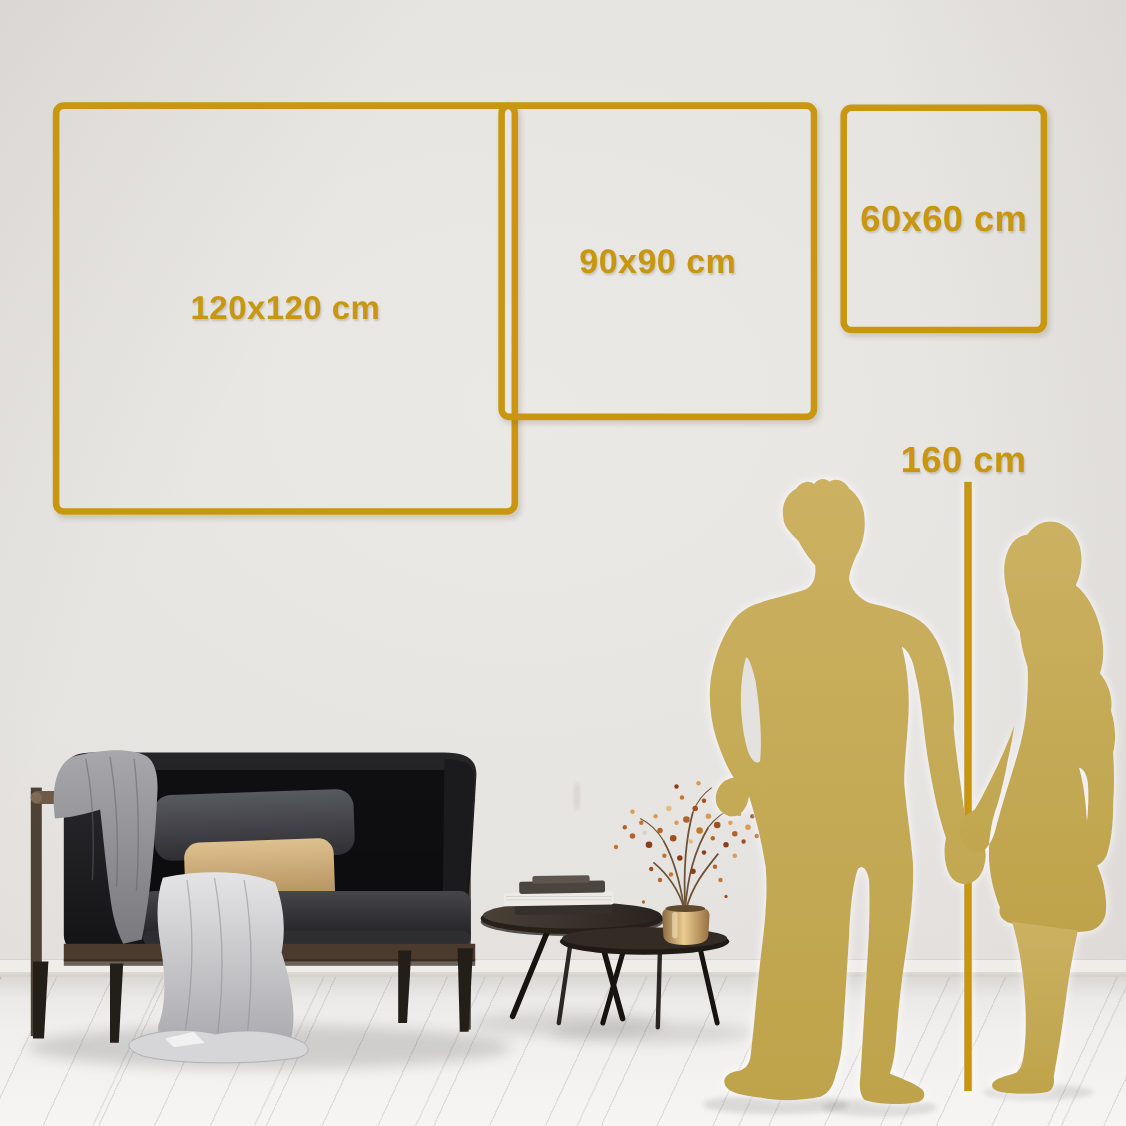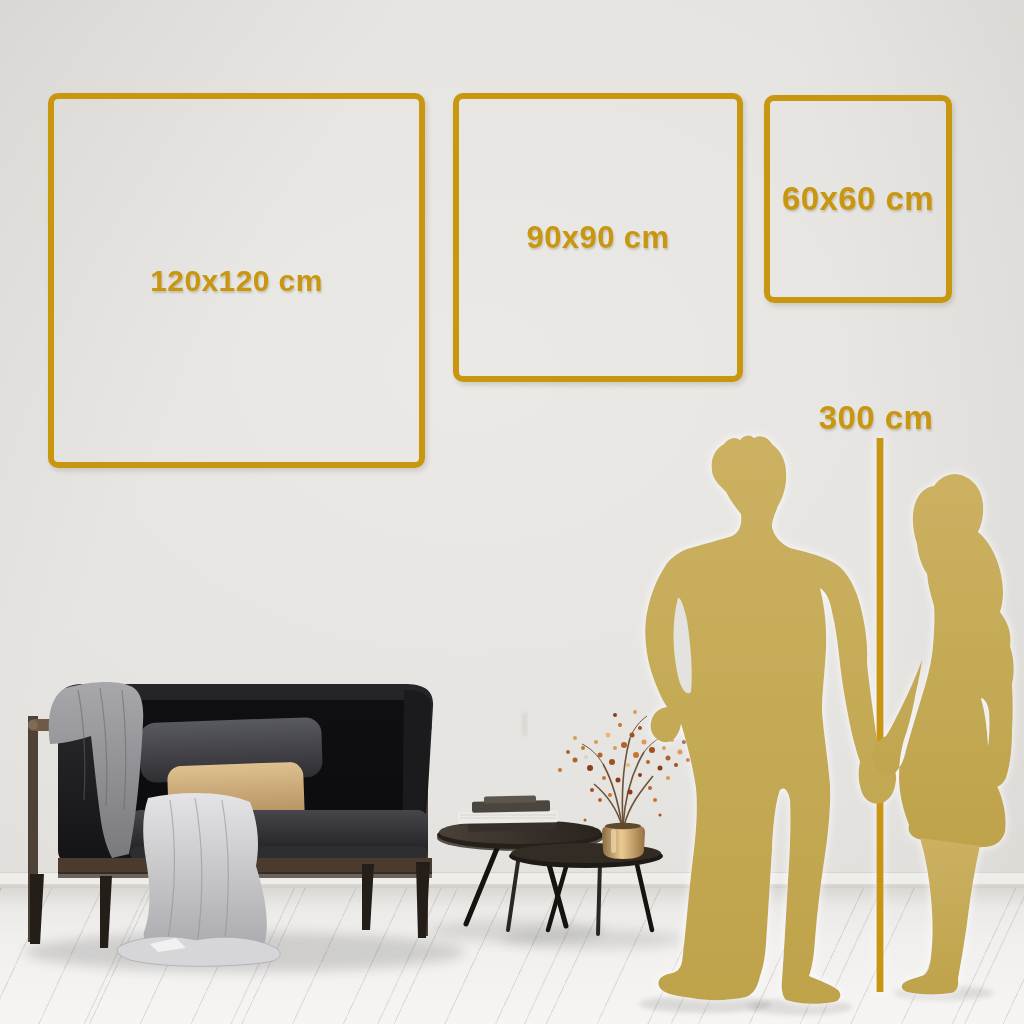--- a/index.html
+++ b/index.html
@@ -41,21 +41,21 @@
   .frame{
     position:absolute;box-sizing:border-box;
     border:6px solid var(--accent_gold);border-radius:10px;
     box-shadow:2px 3px 5px rgba(96,84,55,.20);
     display:flex;align-items:center;justify-content:center;
   }
   .frame-label{
     font-weight:800;color:var(--accent_gold);letter-spacing:.4px;
     text-shadow:1px 2px 2px rgba(96,84,55,.25);white-space:nowrap;
   }
-  .frame-120{left:48px;top:93px;width:377px;height:375px;}
+  .frame-120{left:48px;top:93px;width:423px;height:375px;}
   .frame-120 .frame-label{font-size:30px;}
   .frame-90{left:453px;top:93px;width:290px;height:289px;}
   .frame-90 .frame-label{font-size:31px;}
   .frame-60{left:764px;top:95px;width:188px;height:208px;}
   .frame-60 .frame-label{font-size:33px;}
   .height-label{
     position:absolute;left:876px;top:399px;transform:translateX(-50%);
     font-size:33px;font-weight:800;color:var(--accent_gold);letter-spacing:.4px;
     text-shadow:1px 2px 2px rgba(96,84,55,.25);white-space:nowrap;
   }
@@ -278,15 +278,15 @@
   <div class="frame frame-120">
     <span class="frame-label">120x120 cm</span>
   </div>
   <div class="frame frame-90">
     <span class="frame-label">90x90 cm</span>
   </div>
   <div class="frame frame-60">
     <span class="frame-label">60x60 cm</span>
   </div>
 
-  <div class="height-label">300 cm</div>
+  <div class="height-label">160 cm</div>
 
 </div>
 
 </body></html>

